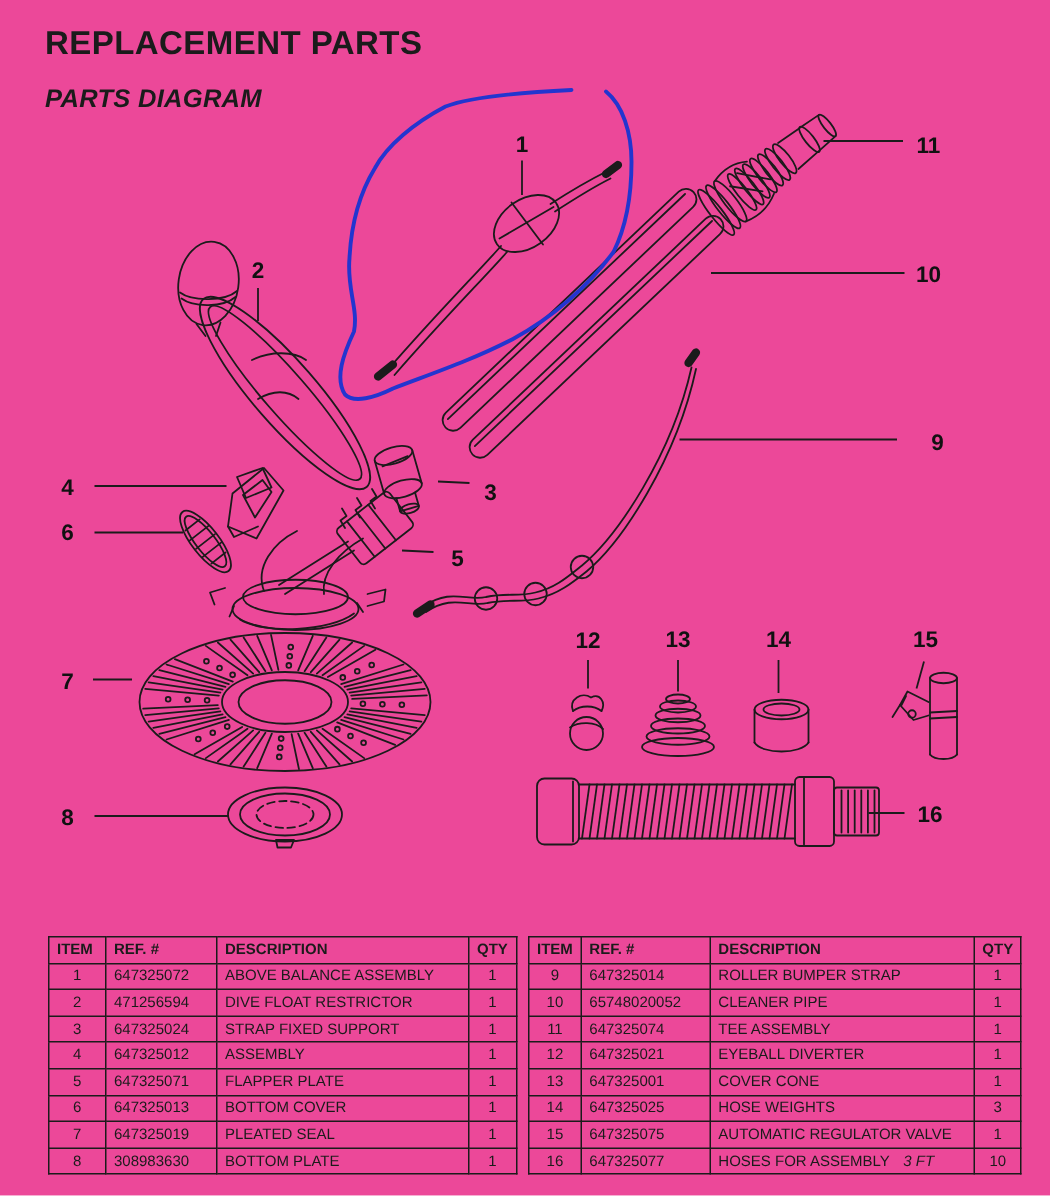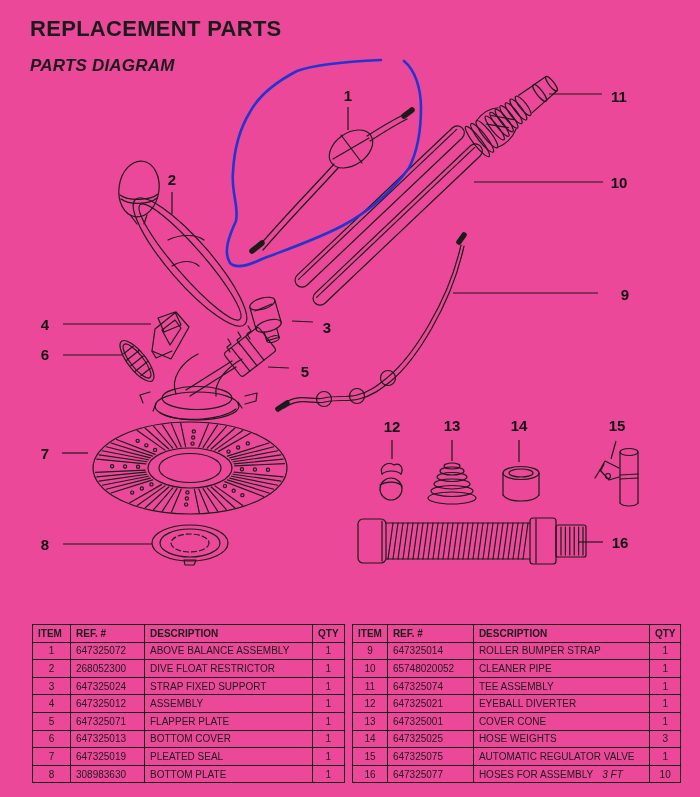--- a/index.html
+++ b/index.html
@@ -371,21 +371,21 @@
     </thead>
     <tbody>
       <tr>
         <td class="ctr">1</td>
         <td>647325072</td>
         <td>ABOVE BALANCE ASSEMBLY</td>
         <td class="ctr">1</td>
       </tr>
       <tr>
         <td class="ctr">2</td>
-        <td>268052300</td>
+        <td>471256594</td>
         <td>DIVE FLOAT RESTRICTOR</td>
         <td class="ctr">1</td>
       </tr>
       <tr>
         <td class="ctr">3</td>
         <td>647325024</td>
         <td>STRAP FIXED SUPPORT</td>
         <td class="ctr">1</td>
       </tr>
       <tr>

